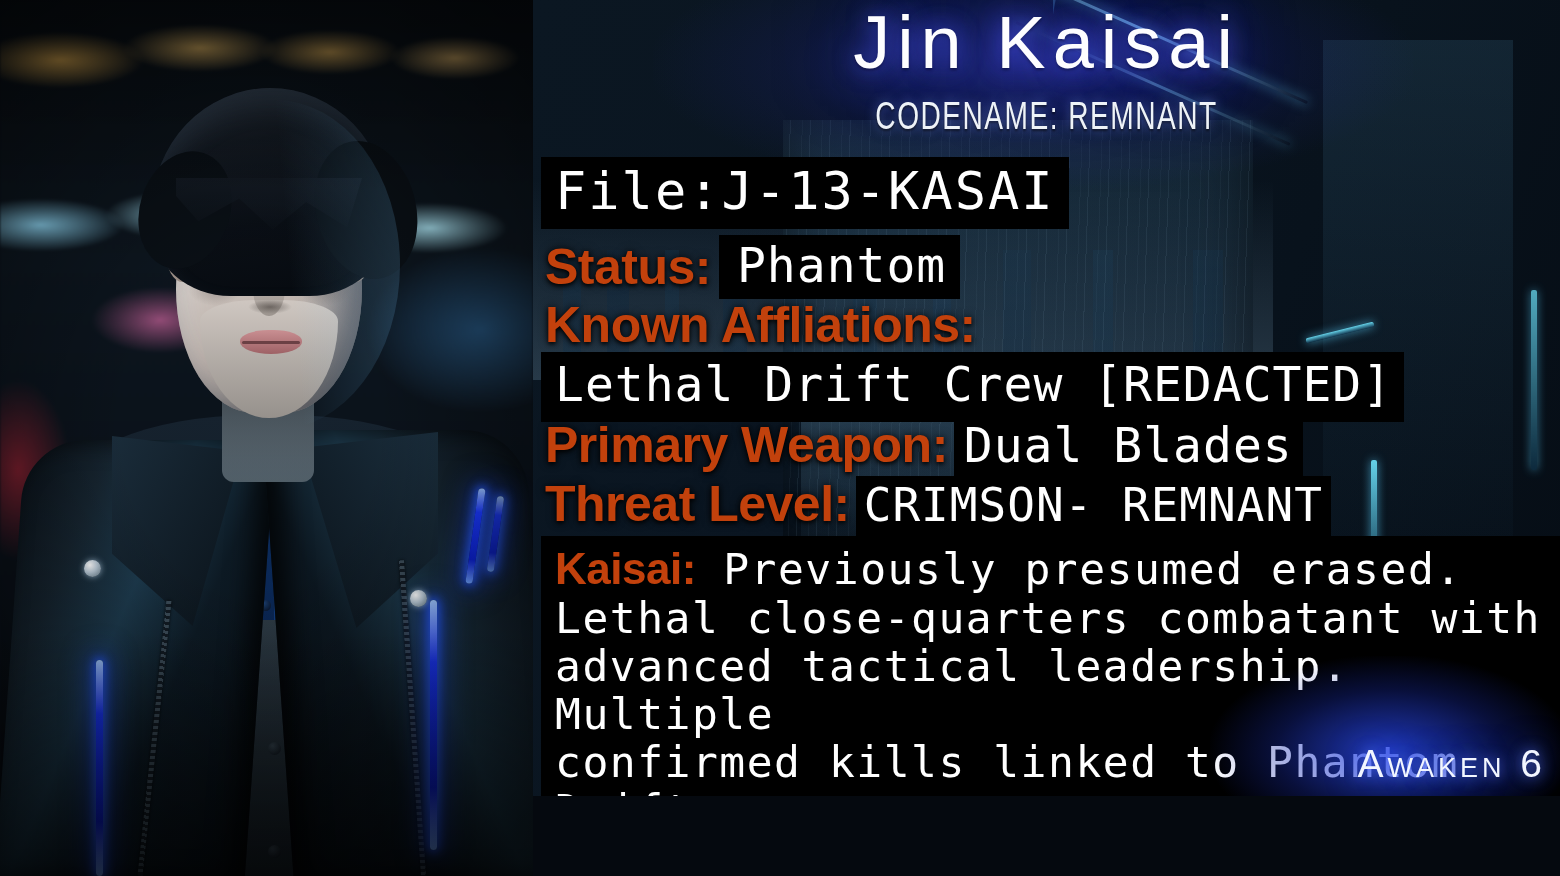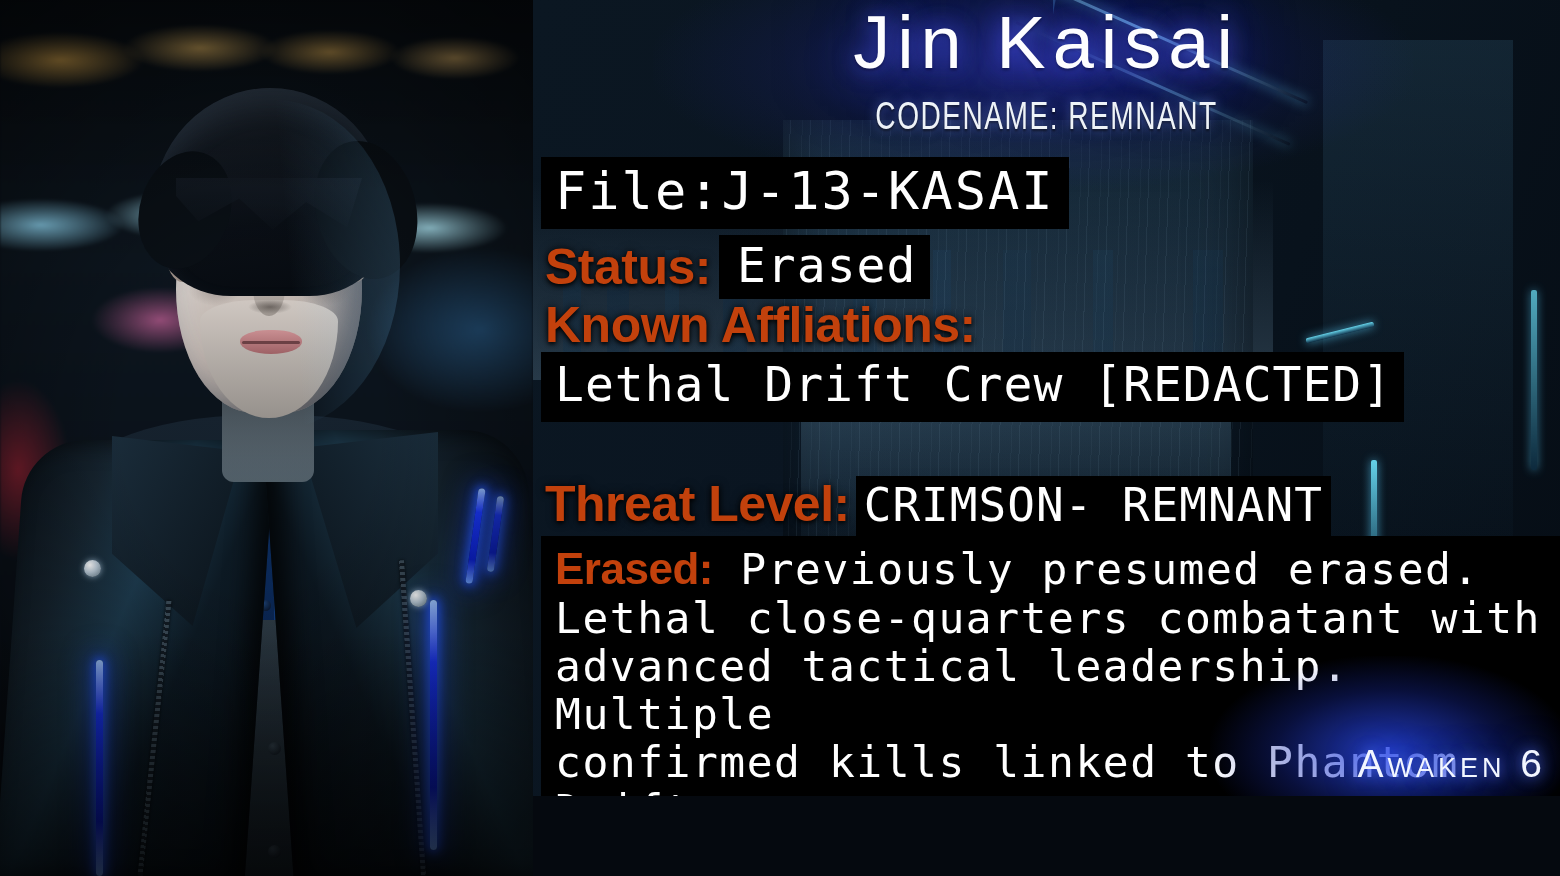--- a/index.html
+++ b/index.html
@@ -361,38 +361,41 @@
     <div class="title">Jin Kaisai</div>
     <div class="subtitle">CODENAME: REMNANT</div>
 
     <div class="rows">
 
       <div class="row" id="r-file">
         <span class="band val">File:J-13-KASAI</span>
       </div>
 
       <div class="row" id="r-status">
-        <span class="lbl">Status:</span><span class="band val">Erased</span>
+        <span class="lbl">Status:</span><span class="band val">Phantom</span>
       </div>
 
       <div class="row" id="r-afflbl">
         <span class="lbl">Known Affliations:</span>
       </div>
 
       <div class="row" id="r-affval">
         <span class="band val">Lethal Drift Crew [REDACTED]</span>
       </div>
 
+      <div class="row" id="r-weapon">
+        <span class="lbl">Primary Weapon:</span><span class="band val">Dual Blades</span>
+      </div>
 
       <div class="row" id="r-threat">
         <span class="lbl">Threat Level:</span><span class="band val">CRIMSON- REMNANT</span>
       </div>
 
       <div class="notes">
-        <span class="lbl">Erased:</span><span class="val"> Previously presumed erased.</span>
+        <span class="lbl">Kaisai:</span><span class="val"> Previously presumed erased.</span>
         <div class="val ntxt">Lethal close-quarters combatant with
 advanced tactical leadership. Multiple
 confirmed kills linked to Phantom Drift
 operations. Subject volatile. Direct
 engagement not advised.</div>
       </div>
 
     </div>
 
     <div class="wmglow"></div>

